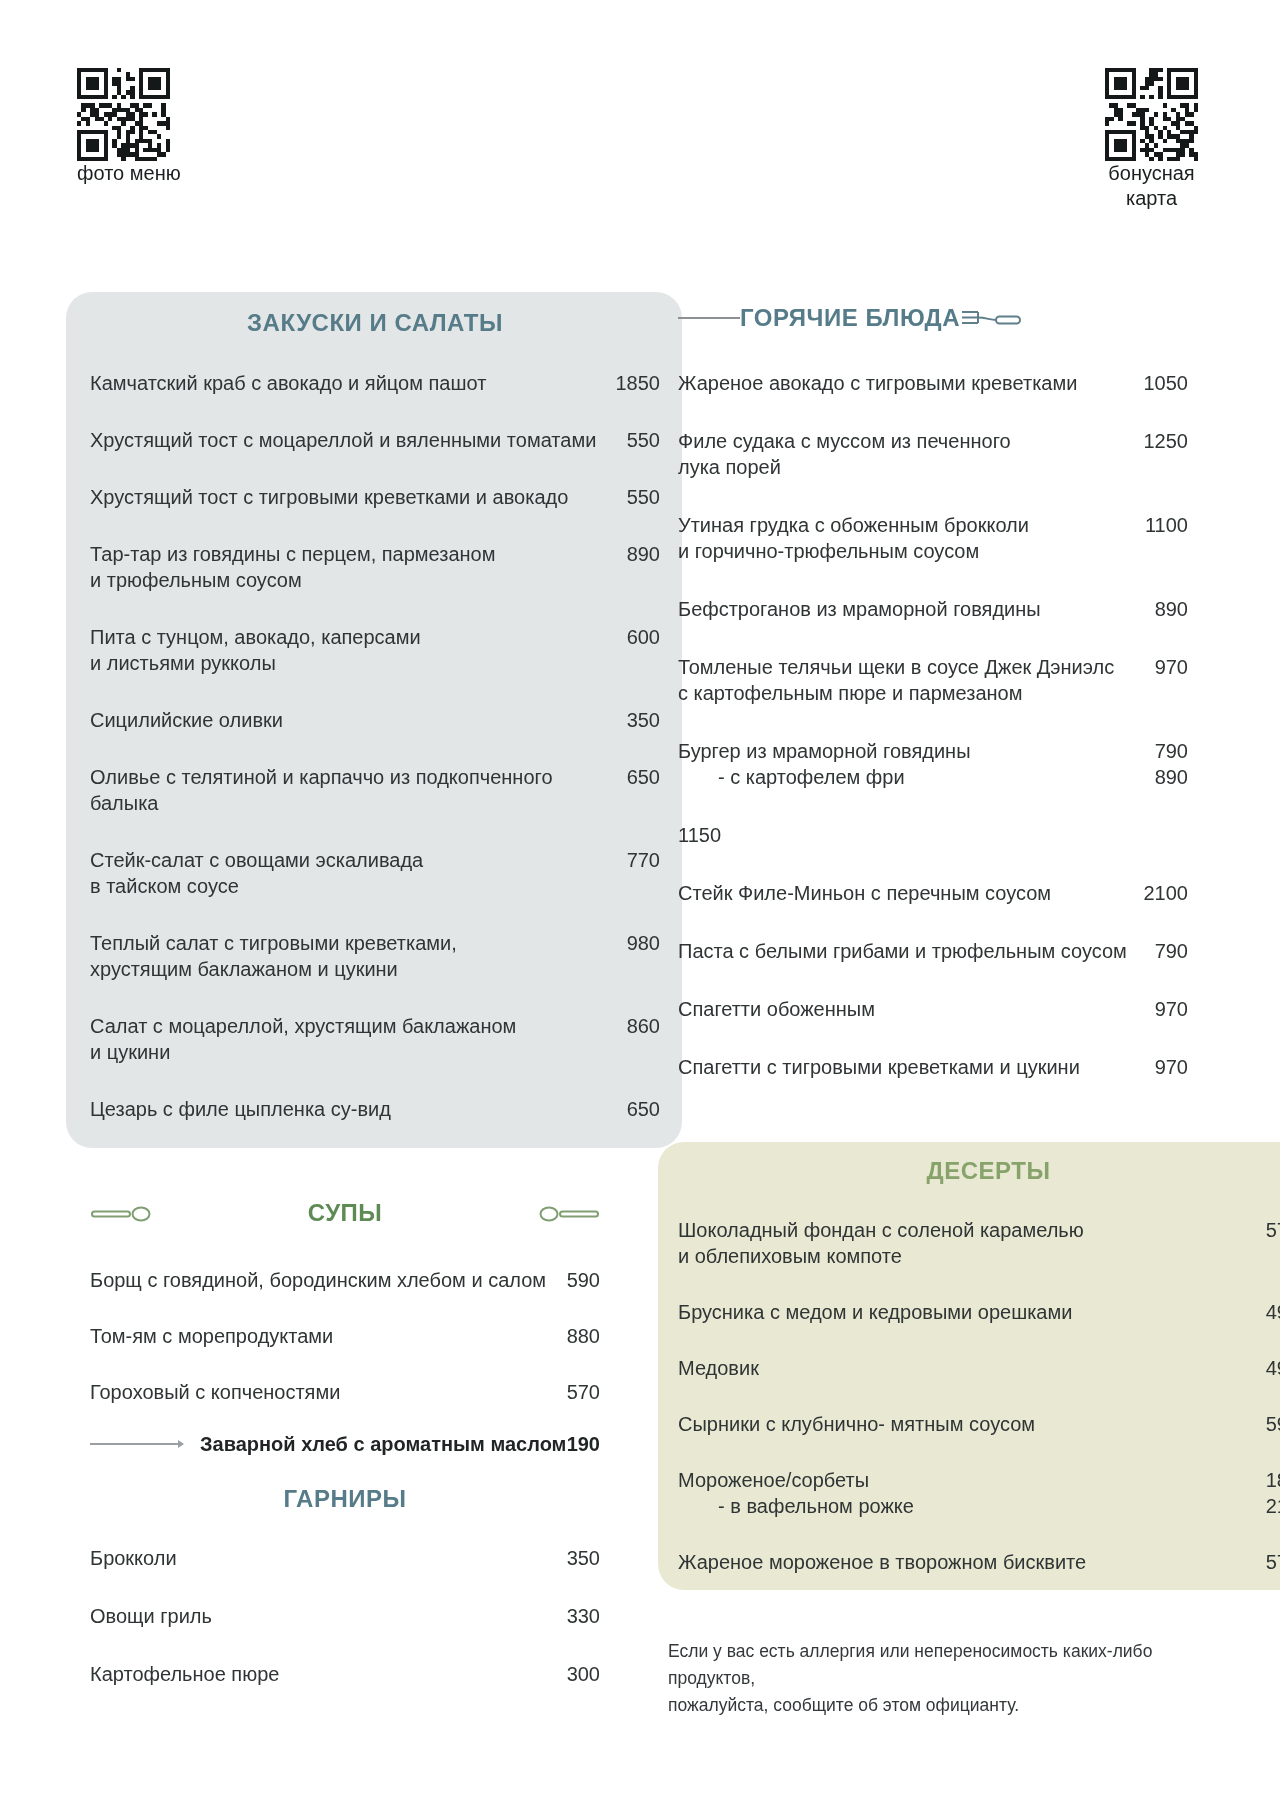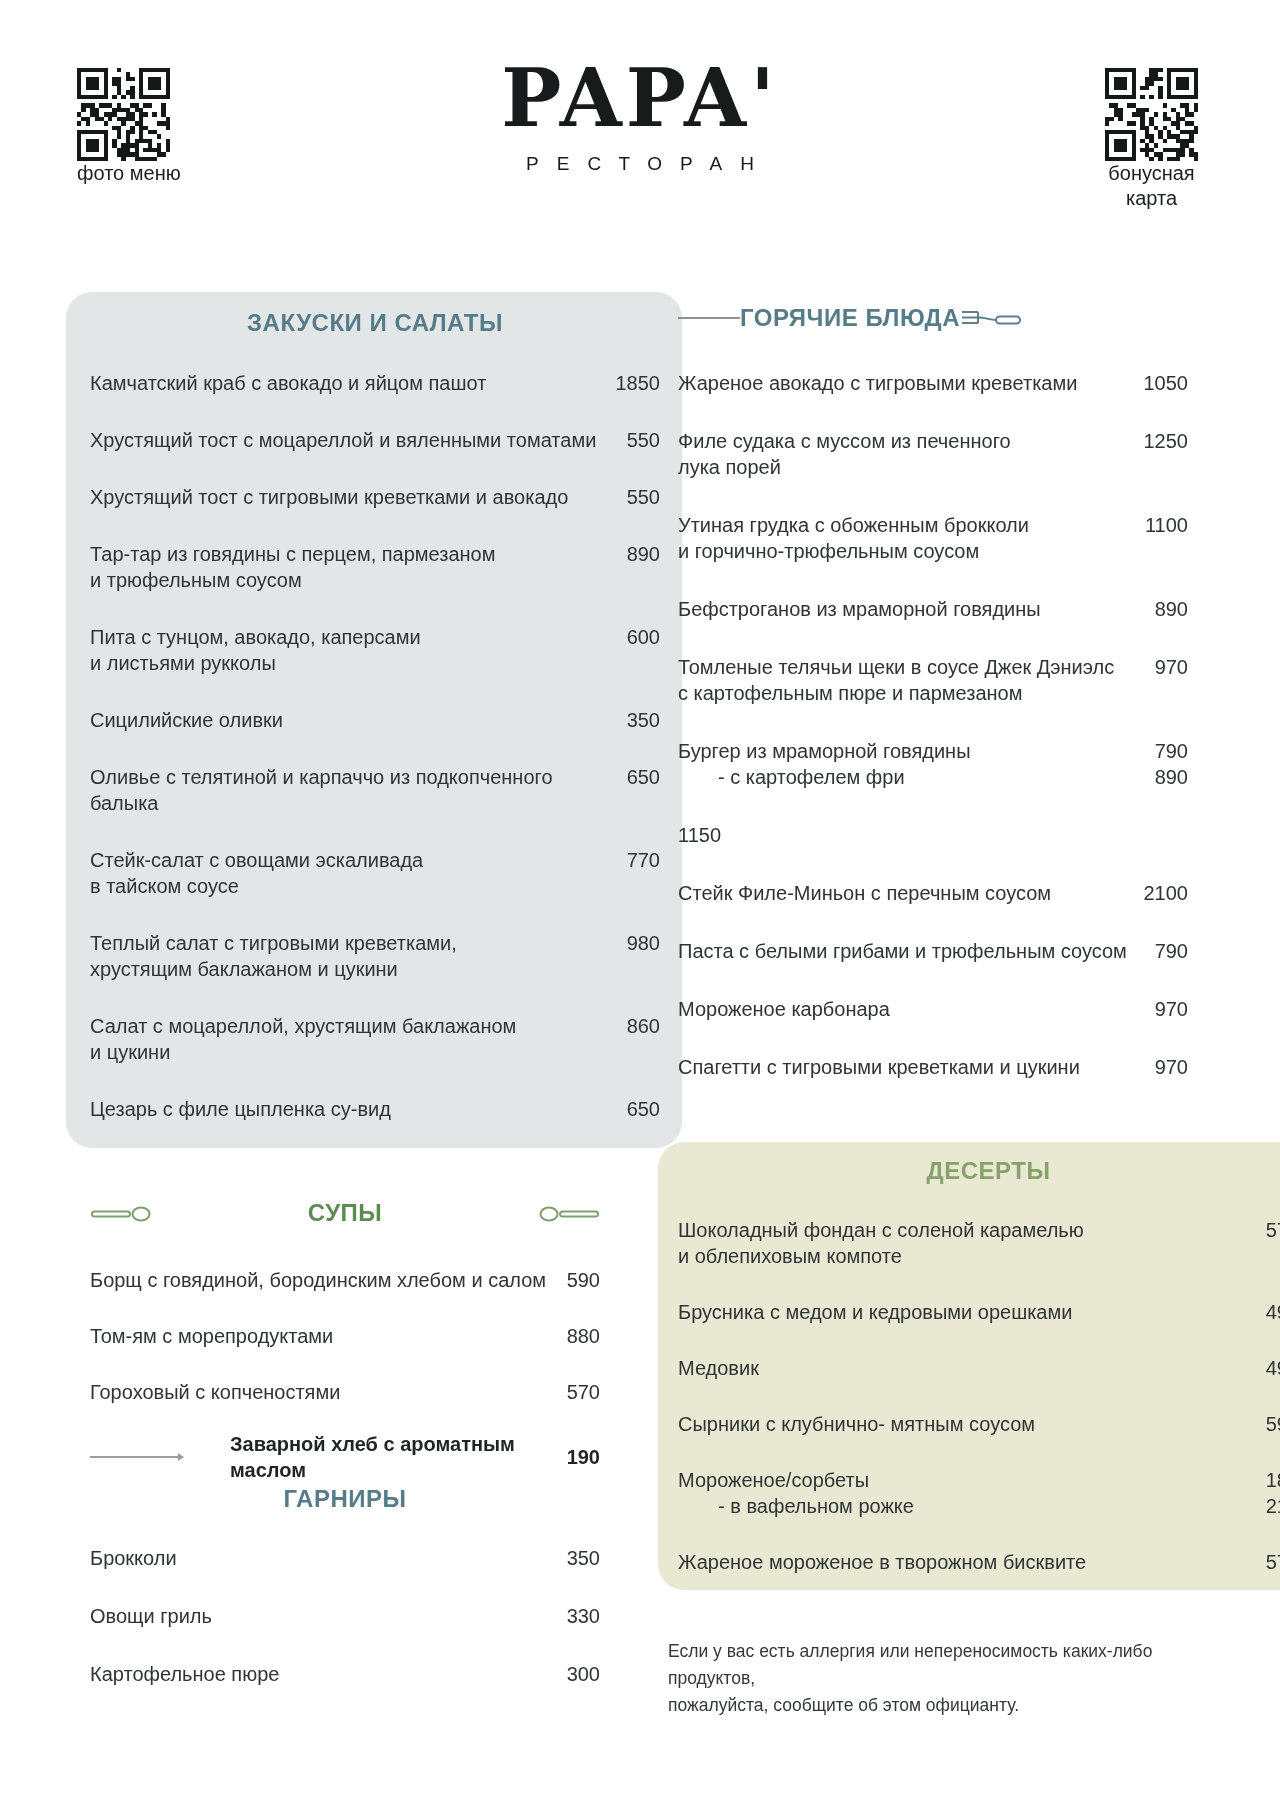--- a/index.html
+++ b/index.html
@@ -58,21 +58,21 @@
   
   .soups{position:absolute;left:66px;top:1192px;width:556px;padding:6px 22px 0 24px;}
   .soups-header{position:relative;margin-bottom:39px;}
   .soups-header h2{color:var(--accent-green);}
   .icon-spoon{position:absolute;top:5px;width:62px;height:22px;}
   .icon-spoon.left{left:0;}
   .icon-spoon.right{right:0;transform:scaleX(-1);}
   .soups .item{margin-bottom:30px;}
   .special-row{
     display:flex;align-items:center;font-size:20px;line-height:26px;
-    font-weight:bold;color:#1f2425;margin-top:-4px;gap:30px;
+    font-weight:bold;color:#1f2425;margin-top:-4px;
   }
   .lead-line{position:relative;width:88px;height:2px;background:#9aa0a2;flex:0 0 auto;margin-right:10px;}
   .lead-line::after{
     content:"";position:absolute;right:-6px;top:-3px;
     border-left:6px solid #9aa0a2;border-top:4px solid transparent;border-bottom:4px solid transparent;
   }
   .special-name{flex:1 1 auto;padding-left:12px;}
   .special-price{text-align:right;}
   
   .sides{position:absolute;left:66px;top:1484px;width:556px;padding:0 22px 0 24px;}
@@ -323,24 +323,20 @@
         <rect x="10" y="20" width="1" height="1"></rect>
         <rect x="13" y="20" width="1" height="1"></rect>
         <rect x="14" y="20" width="1" height="1"></rect>
         <rect x="15" y="20" width="1" height="1"></rect>
         <rect x="16" y="20" width="1" height="1"></rect>
         <rect x="17" y="20" width="1" height="1"></rect>
       </svg>
     <div class="qr-label">фото меню</div>
   </div>
 
-  <div class="logo">
-    <div class="logo-word">PAPA'</div>
-    <div class="logo-sub">РЕСТОРАН</div>
-  </div>
 
   <div class="qr-block qr-right">
     <svg class="qr-svg" viewBox="0 0 21 21" fill="#151819" shape-rendering="crispEdges">
         <rect x="0" y="0" width="1" height="1"></rect>
         <rect x="1" y="0" width="1" height="1"></rect>
         <rect x="2" y="0" width="1" height="1"></rect>
         <rect x="3" y="0" width="1" height="1"></rect>
         <rect x="4" y="0" width="1" height="1"></rect>
         <rect x="5" y="0" width="1" height="1"></rect>
         <rect x="6" y="0" width="1" height="1"></rect>
@@ -738,21 +734,21 @@
           <span class="item-name">Стейк Филе-Миньон с перечным соусом</span>
           <span class="item-price">2100</span>
         </div>
 
         <div class="item">
           <span class="item-name">Паста с белыми грибами и трюфельным соусом</span>
           <span class="item-price">790</span>
         </div>
 
         <div class="item">
-          <span class="item-name">Мороженое карбонара</span>
+          <span class="item-name">Спагетти обоженным</span>
           <span class="item-price">970</span>
         </div>
 
         <div class="item">
           <span class="item-name">Спагетти с тигровыми креветками и цукини</span>
           <span class="item-price">970</span>
         </div>
       </div>
   </section>
 

